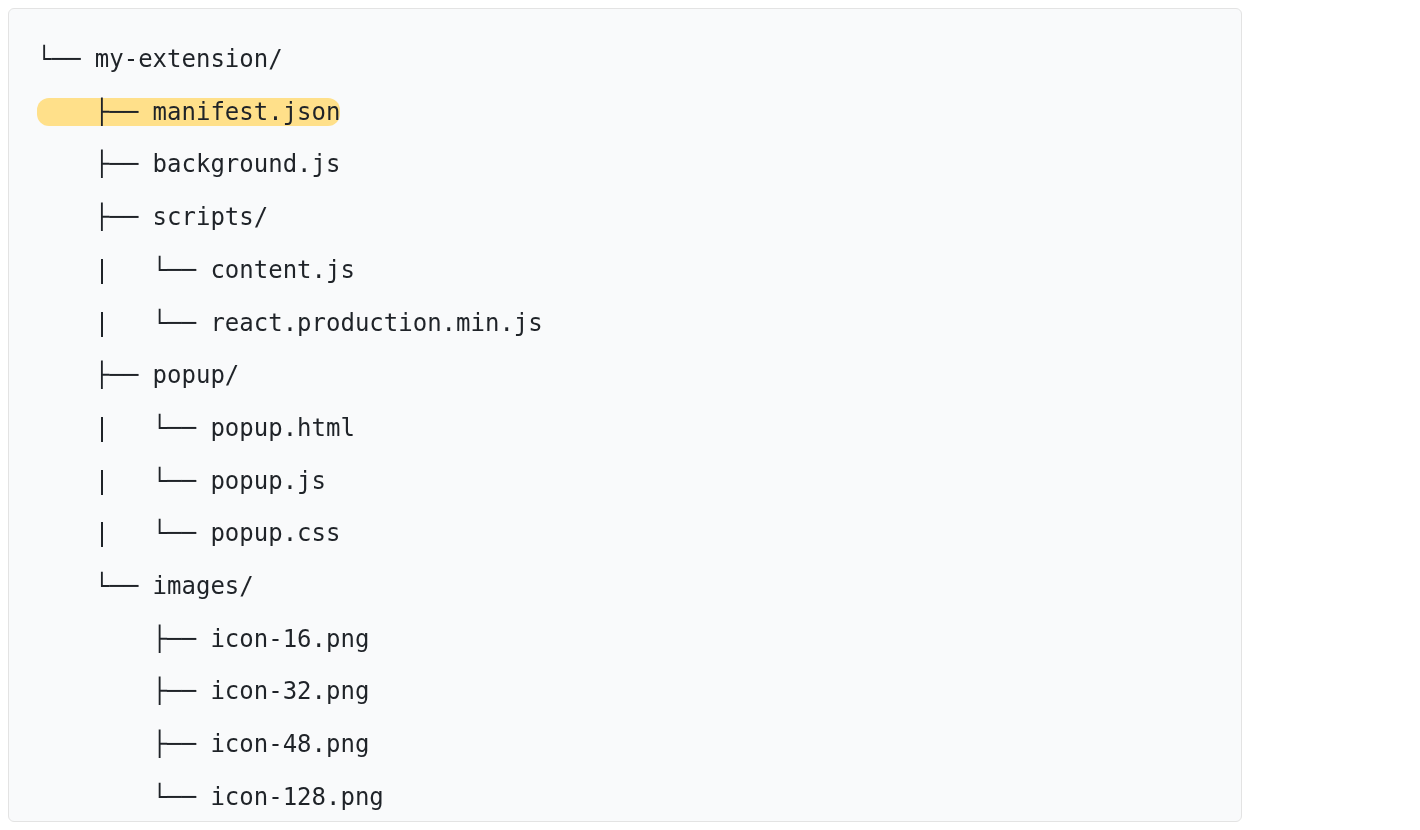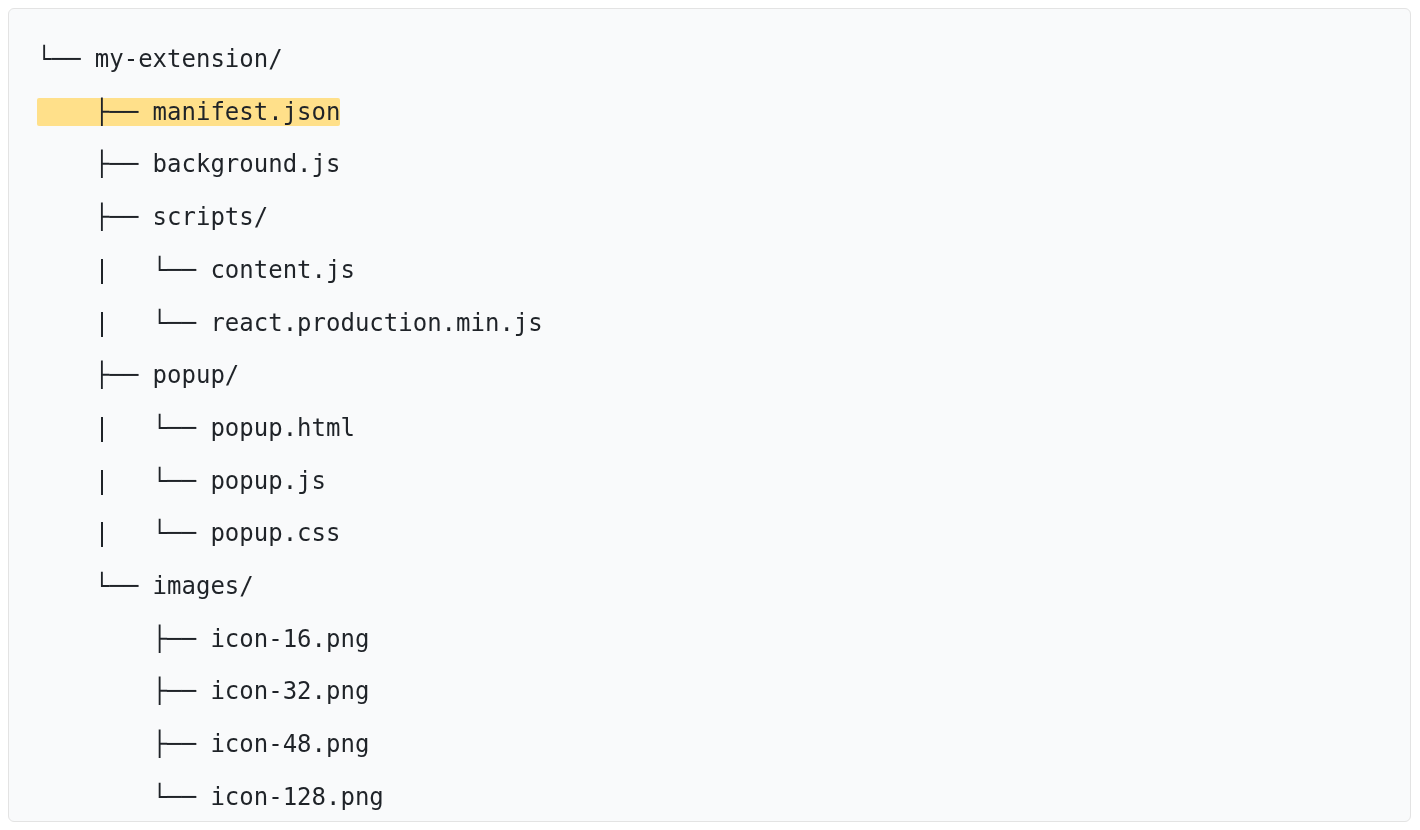--- a/index.html
+++ b/index.html
@@ -5,34 +5,34 @@
   html, body {
     margin: 0;
     padding: 0;
     background: #ffffff;
     width: 1420px;
     height: 830px;
     font-family: "SFMono-Regular", Consolas, "Liberation Mono", Menlo, Courier, monospace;
   }
   .code-block {
     box-sizing: border-box;
-    width: 1403px;
+    width: 1234px;
     height: 814px;
     margin: 8px;
     border: 1px solid #e3e3e3;
     border-radius: 6px;
     background: #f9fafb;
     padding: 24px 28px;
     font-size: 24px;
     line-height: 52.7px;
     color: #1f2328;
     white-space: pre;
     overflow: hidden;
   }
   .hl {
     background-color: #ffe08a;
-    border-radius: 2px;
+    border-radius: 12px;
   }
 </style>
 </head>
 <body>
 
 <pre class="code-block" id="tree"><div><span><span>└── </span><span>my-extension/</span></span></div><div><span class="hl"><span>    ├── </span><span>manifest.json</span></span></div><div><span><span>    ├── </span><span>background.js</span></span></div><div><span><span>    ├── </span><span>scripts/</span></span></div><div><span><span>    |   └── </span><span>content.js</span></span></div><div><span><span>    |   └── </span><span>react.production.min.js</span></span></div><div><span><span>    ├── </span><span>popup/</span></span></div><div><span><span>    |   └── </span><span>popup.html</span></span></div><div><span><span>    |   └── </span><span>popup.js</span></span></div><div><span><span>    |   └── </span><span>popup.css</span></span></div><div><span><span>    └── </span><span>images/</span></span></div><div><span><span>        ├── </span><span>icon-16.png</span></span></div><div><span><span>        ├── </span><span>icon-32.png</span></span></div><div><span><span>        ├── </span><span>icon-48.png</span></span></div><div><span><span>        └── </span><span>icon-128.png</span></span></div></pre>
 
 </body></html>

